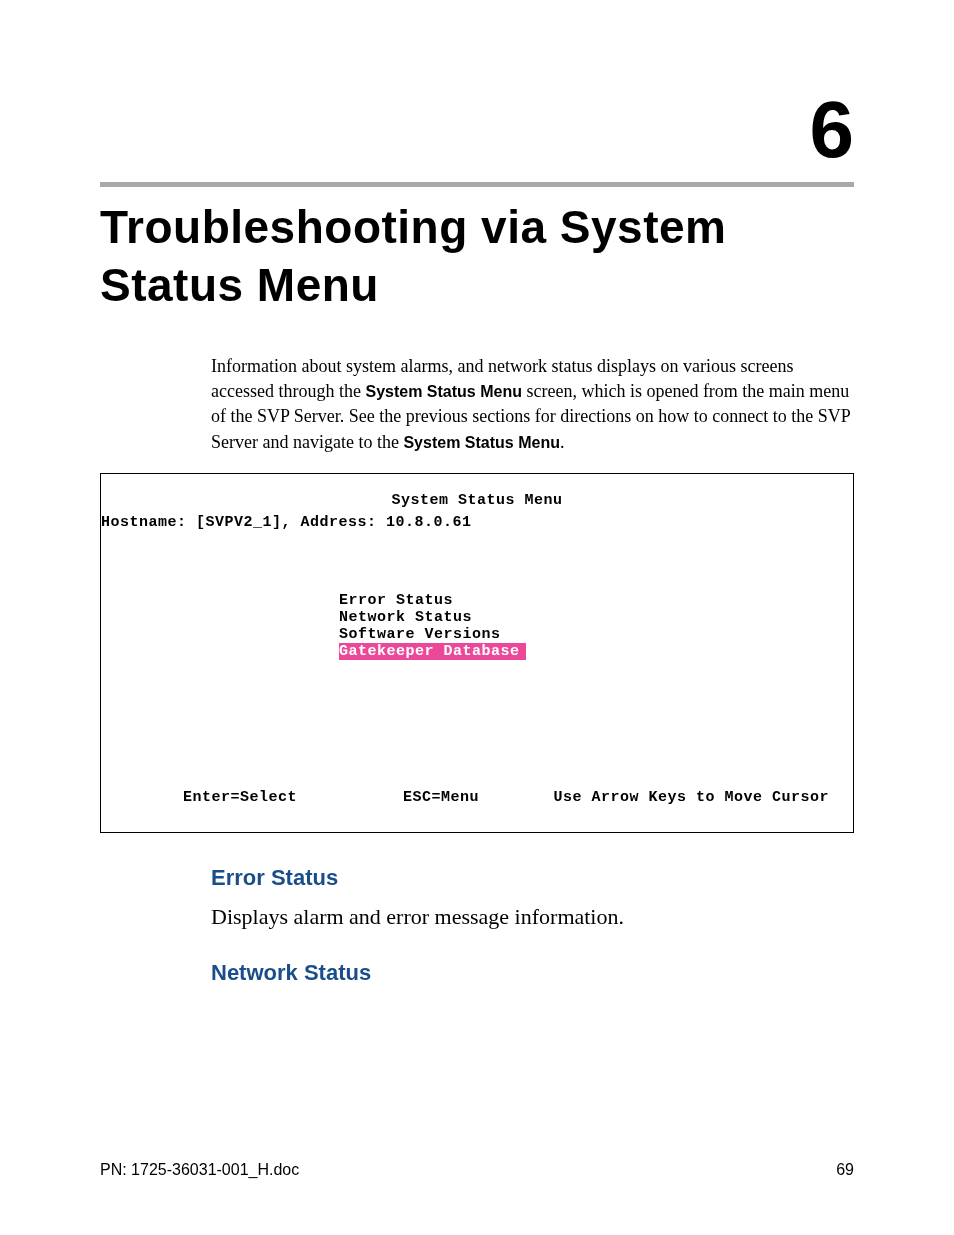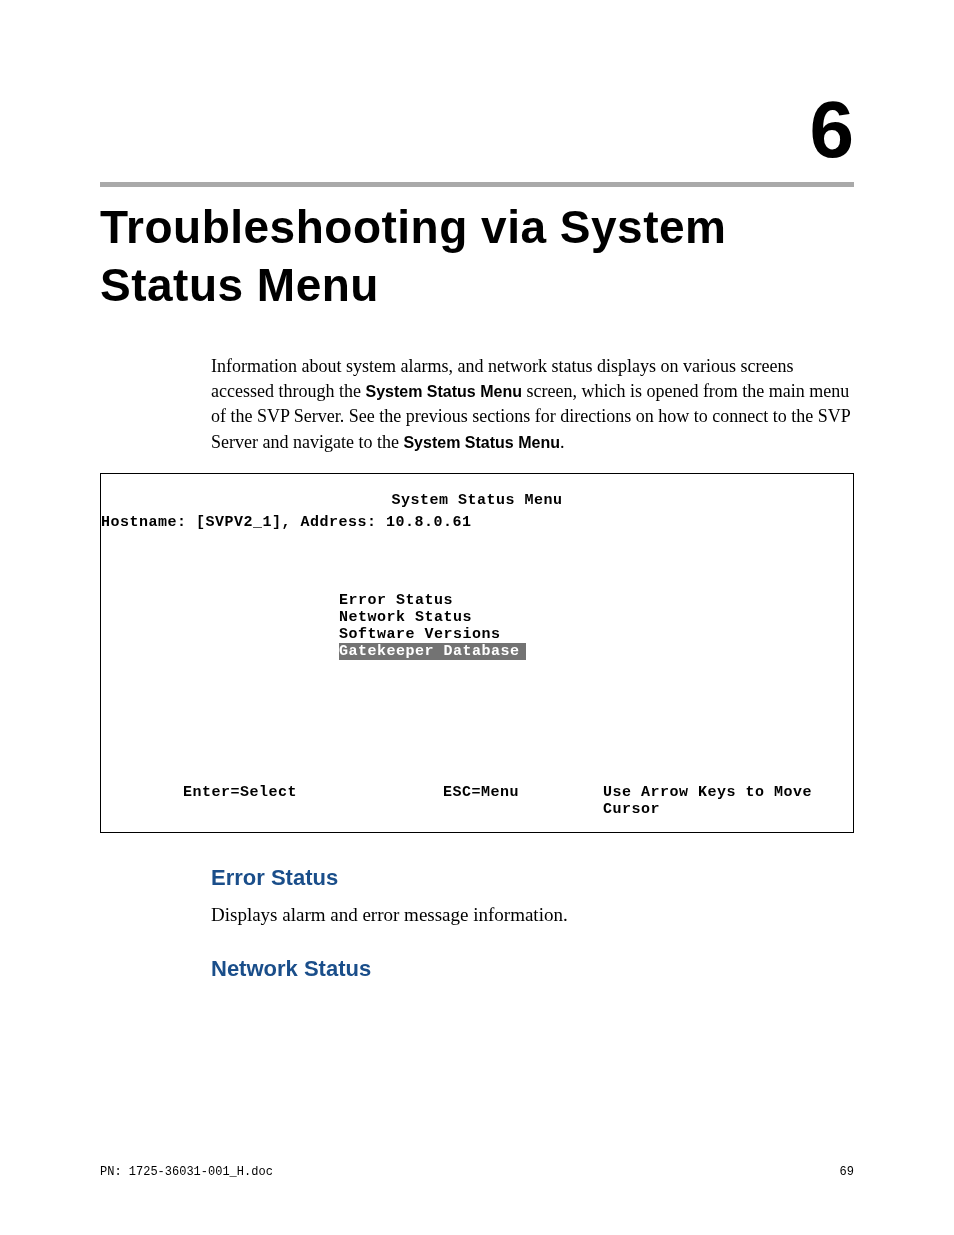--- a/index.html
+++ b/index.html
@@ -73,57 +73,56 @@
   }
   .term-menu {
     position: absolute;
     top: 118px;
     left: 238px;
   }
   .term-menu div {
     white-space: pre;
   }
   .term-menu .selected {
-    background: #737373;
+    background: #ec4899;
     color: #fff;
     padding-right: 6px;
   }
   .term-footer {
     position: absolute;
-    bottom: 14px;
+    bottom: 26px;
     left: 0; right: 0;
     display: flex;
     padding: 0 24px 0 82px;
     justify-content: flex-start;
-    gap: 40px;
   }
   .term-footer .f1 { width: 220px; }
   .term-footer .f2 { width: 100px; }
-  .term-footer .f3 { flex: 1; padding-left: 20px; }
+  .term-footer .f3 { flex: 1; padding-left: 20px; text-align: right; }
   .section-head {
     font-family: "Arial Narrow", Arial, sans-serif;
     font-weight: bold;
     color: #1a4e8a;
     font-size: 22px;
     margin: 26px 0 8px 0;
   }
   .section-body {
-    font-size: 19px;
+    font-size: 22px;
     line-height: 1.4;
     margin-bottom: 10px;
   }
   .footer {
     position: absolute;
     bottom: 56px;
     left: 100px;
     right: 100px;
     display: flex;
     justify-content: space-between;
-    font-family: Liberation Mono, monospace;
-    font-size: 12px;
+    font-family: Liberation Sans, sans-serif;
+    font-size: 16px;
   }
 </style>
 </head>
 <body>
 
 <div class="page">
 
   <div class="chapter-number">6</div>
   <hr class="hr-thick">
   <h1 class="chapter-title">Troubleshooting via System Status Menu</h1>

